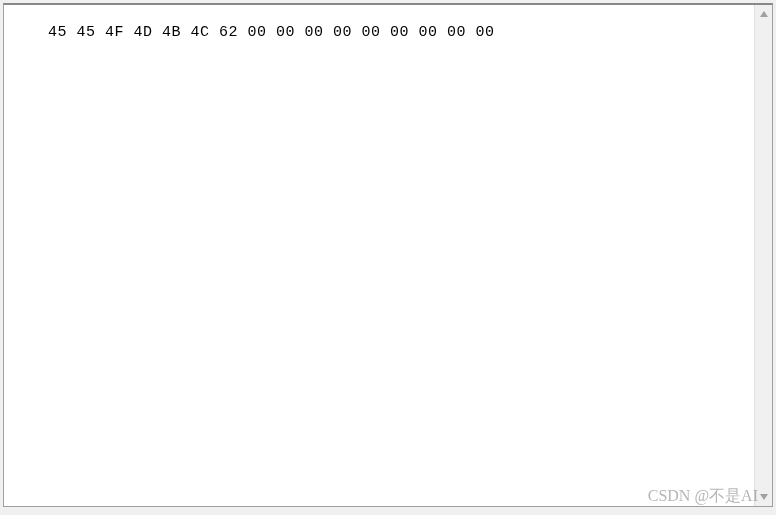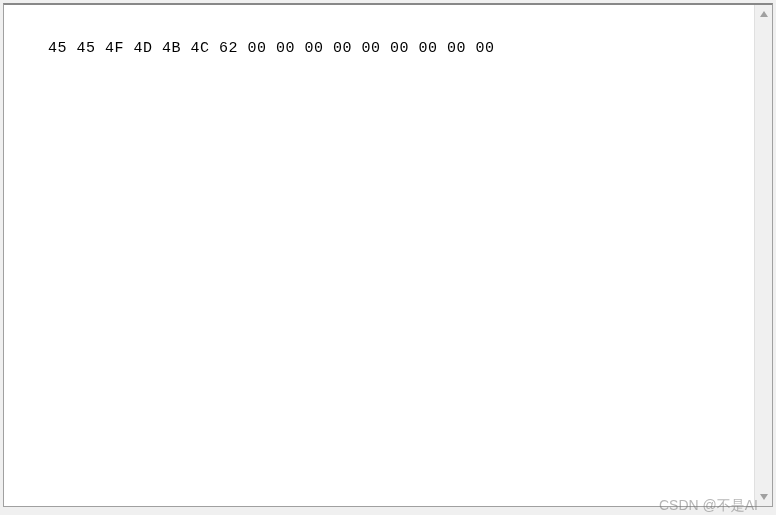--- a/index.html
+++ b/index.html
@@ -20,21 +20,21 @@
       left: 3px;
       right: 3px;
       bottom: 8px;
       background: #ffffff;
       border: 1px solid #a0a0a0;
       border-top: 2px solid #888888;
       display: flex;
     }
     .content-area {
       flex: 1;
-      padding: 18px 6px;
+      padding: 2px 6px;
       font-family: "Courier New", Consolas, monospace;
       font-size: 15px;
       color: #000000;
       letter-spacing: 0.5px;
       white-space: pre;
       overflow: hidden;
     }
     .scrollbar {
       width: 18px;
       background: #f0f0f0;
@@ -54,24 +54,24 @@
       color: #989898;
       cursor: default;
     }
     .scroll-arrow svg {
       width: 10px;
       height: 8px;
       fill: #a0a0a0;
     }
     .watermark {
       position: absolute;
-      bottom: 0;
+      bottom: 8px;
       right: 18px;
-      font-family: Liberation Sans, sans-serif;
-      font-size: 14px;
+      font-family: Liberation Serif, serif;
+      font-size: 16px;
       color: rgba(120, 120, 120, 0.55);
       pointer-events: none;
       z-index: 10;
     }
   </style>
 </head>
 <body>
 
 <div class="panel">
   <div class="content-area">

